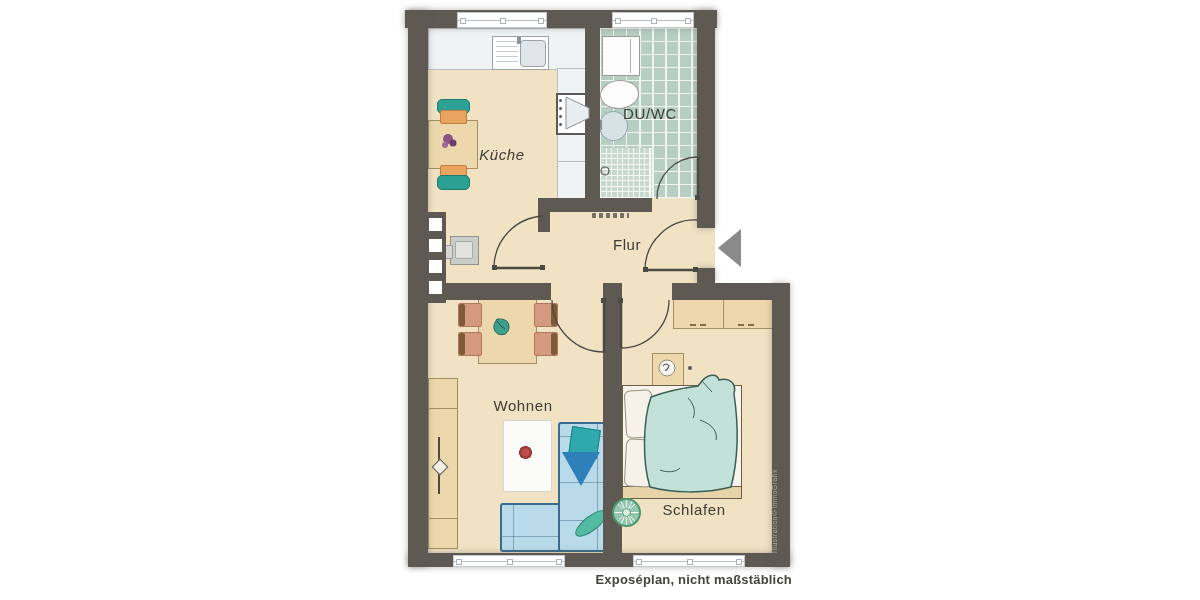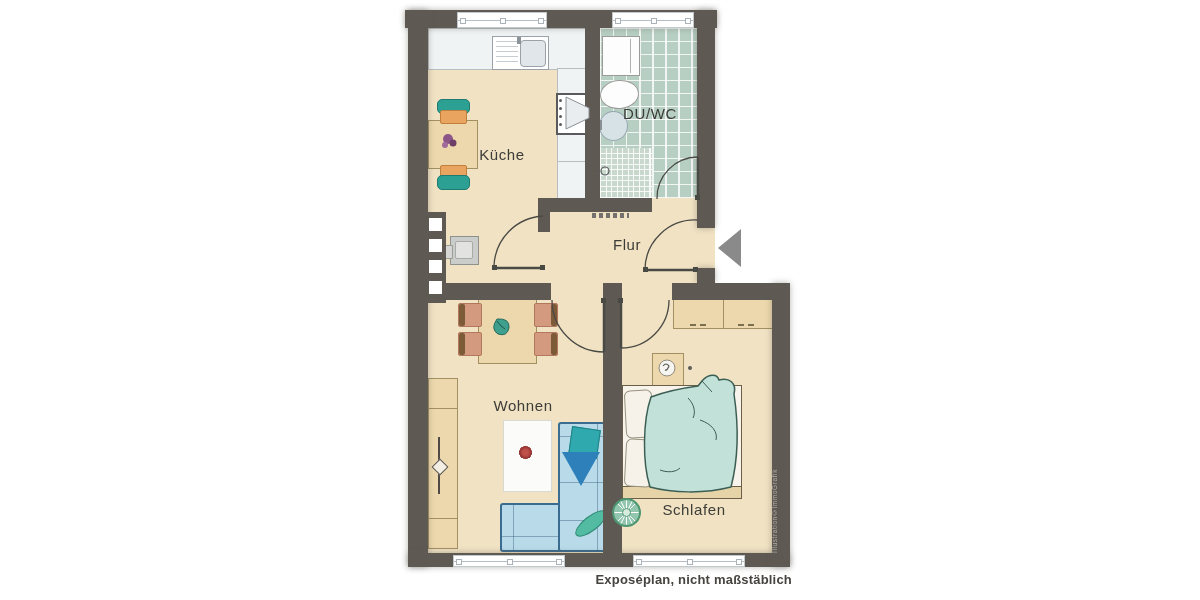--- a/index.html
+++ b/index.html
@@ -253,21 +253,21 @@
       <path d="M497,319 q-7,10 1,15 q9,3 11,-6 q1,-10 -12,-9 z" fill="#3f9f8d" stroke="#256b5e" stroke-width="1"></path>
       <path d="M497,321 q4,6 8,8" fill="none" stroke="#1d544a" stroke-width="1"></path>
     </g>
 
     <g>
       <circle cx="667" cy="368" r="8" fill="#f7f5ef" stroke="#8f8a7d" stroke-width="1"></circle>
       <path d="M663,366 q3,-4 6,0 q-2,5 -4,4" fill="none" stroke="#5a5a56" stroke-width="1.2"></path>
     </g>
   </svg>
 
-  <div class="abs lbl" style="left:458px;top:146px;width:88px;">Küche</div>
+  <div class="abs lbl" style="left:458px;top:146px;width:88px;font-style:italic;">Küche</div>
   <div class="abs lbl" style="left:603px;top:105px;width:94px;">DU/WC</div>
   <div class="abs lbl" style="left:597px;top:236px;width:60px;">Flur</div>
   <div class="abs lbl" style="left:477px;top:397px;width:92px;">Wohnen</div>
   <div class="abs lbl" style="left:645px;top:501px;width:98px;">Schlafen</div>
 
   <div class="abs watermark" style="left:771px;top:455px;width:19px;height:112px;">Illustration©ImmoGrafik</div>
   <div class="abs caption" style="left:520px;top:572px;width:272px;">Exposéplan, nicht maßstäblich</div>
 
 </div>
 

